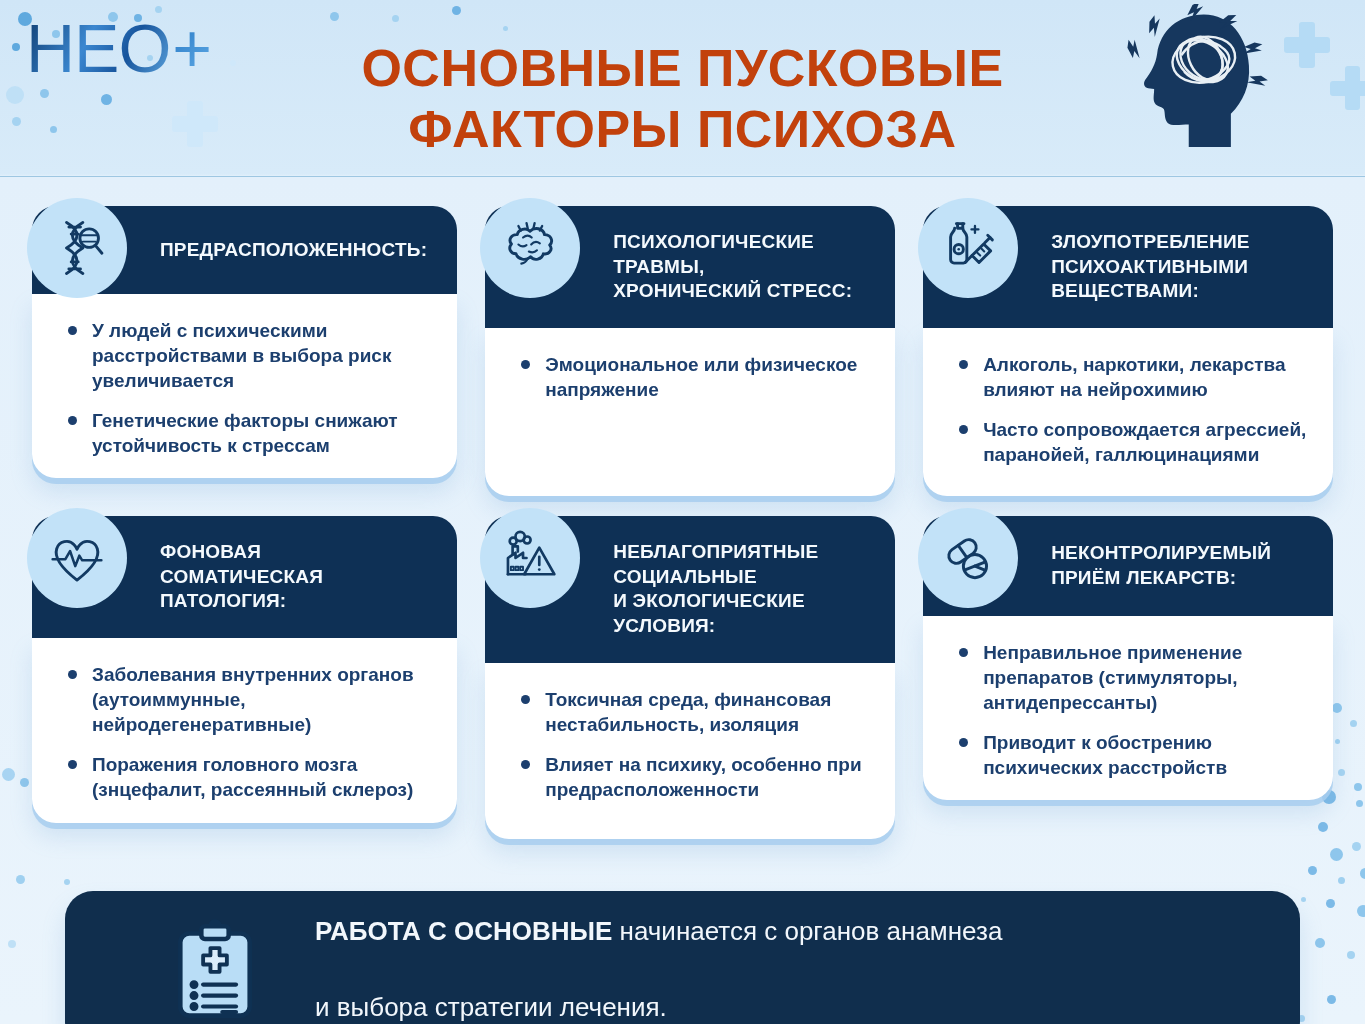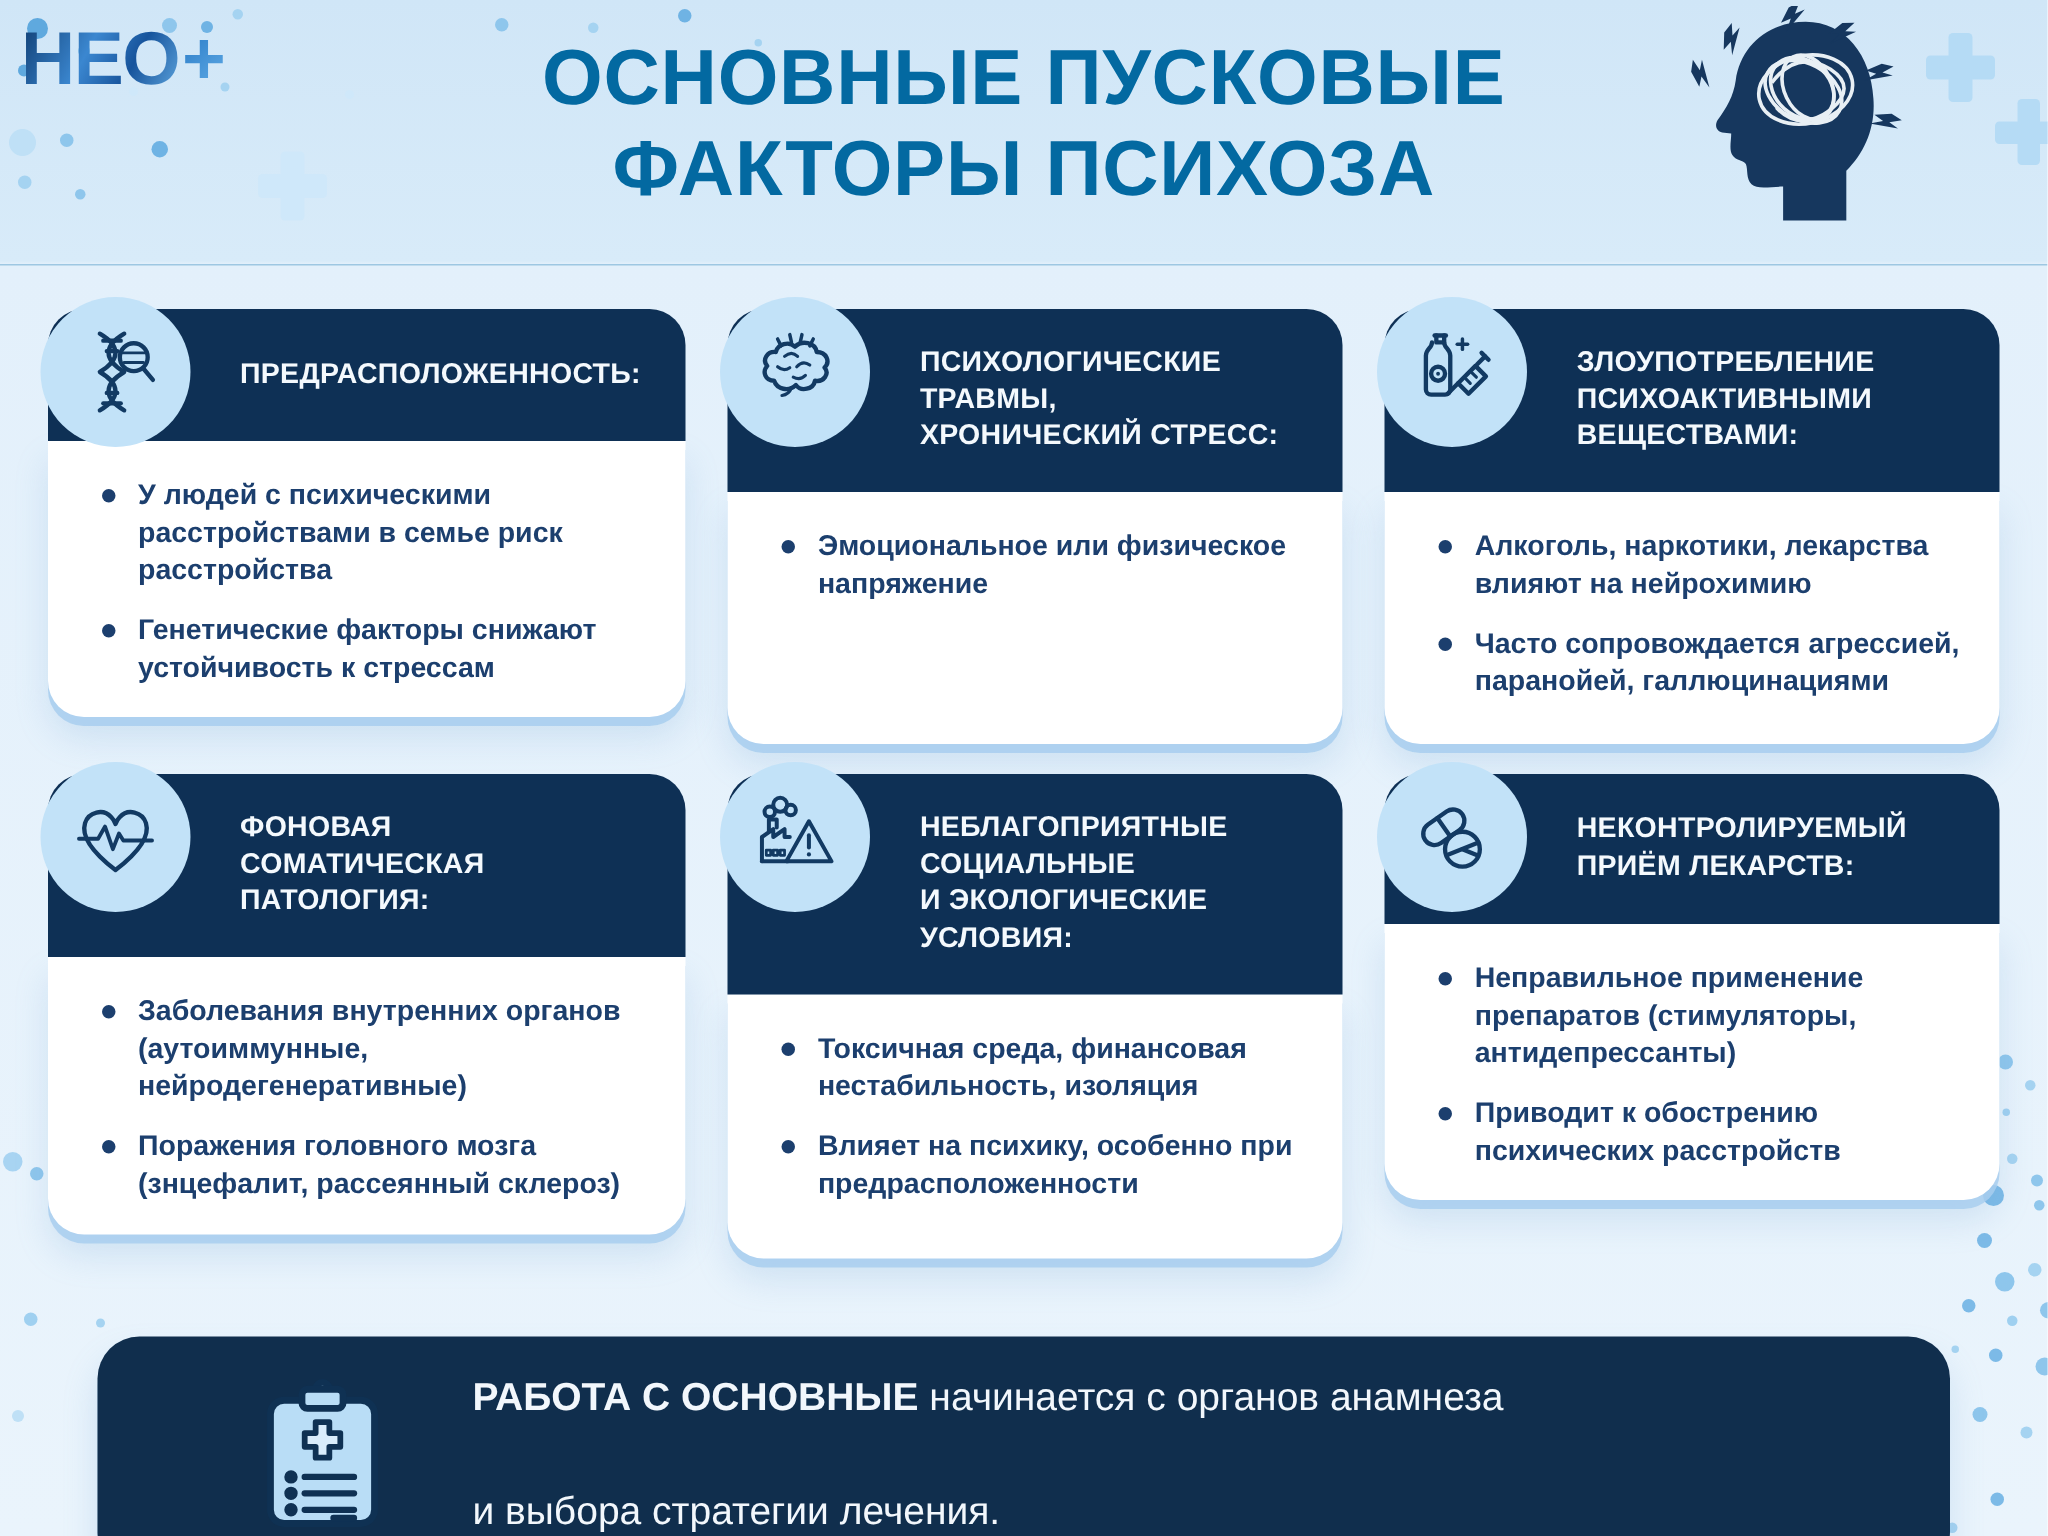--- a/index.html
+++ b/index.html
@@ -11,33 +11,33 @@
   #decor{position:absolute;inset:0;z-index:0;pointer-events:none}
   .dot{position:absolute;border-radius:50%}
   .plusdec{position:absolute}
   .plusdec::before{content:'';position:absolute;left:0;right:0;top:calc(50% - var(--t)/2);height:var(--t);background:var(--c);border-radius:3px}
   .plusdec::after{content:'';position:absolute;top:0;bottom:0;left:calc(50% - var(--t)/2);width:var(--t);background:var(--c);border-radius:3px}
 
   #page{position:relative;z-index:1}
 
   
   .page-header{position:relative;height:176px;border-bottom:1.5px solid #9ec7e2}
-  .logo{position:absolute;left:14px;top:14px;font-weight:bold;font-size:50px;letter-spacing:-1px;line-height:1}
+  .logo{position:absolute;left:26px;top:14px;font-weight:normal;font-size:68px;letter-spacing:-1px;line-height:1}
   .logo-text{
     background:linear-gradient(118deg,#0d3a6e 0%,#3b87d0 42%,#17549c 68%,#62aae2 100%);
     -webkit-background-clip:text;background-clip:text;color:transparent;
   }
   .logo-plus{
     background:linear-gradient(135deg,#2e7fc9 20%,#5aa5e2 80%);
     -webkit-background-clip:text;background-clip:text;color:transparent;
     margin-left:2px;
   }
   .title{
-    margin:0 auto;padding-top:22px;text-align:center;
-    font-size:52px;line-height:1.18;font-weight:bold;color:#0369a1;letter-spacing:.5px;
+    margin:0 auto;padding-top:38px;text-align:center;
+    font-size:52px;line-height:1.18;font-weight:bold;color:#c2410c;letter-spacing:.5px;
   }
   .head-art{position:absolute;right:95px;top:4px;width:158px;height:146px}
   .head-art svg{width:100%;height:100%}
 
   
   .cards{
     display:grid;grid-template-columns:repeat(3,1fr);
     column-gap:28px;row-gap:20px;margin:29px 32px 0;
   }
   .card{position:relative}
@@ -191,21 +191,21 @@
               <path d="M58 28 h26"></path>
               <path d="M60 39 h22"></path>
             </g>
         </svg>
       </div>
       <header class="card-banner">
         <h2 class="card-title">ПРЕДРАСПОЛОЖЕННОСТЬ:</h2>
       </header>
       <div class="card-body">
         <ul class="bullets">
-          <li>У людей с психическими расстройствами в семье риск расстройства</li>
+          <li>У людей с психическими расстройствами в выбора риск увеличивается</li>
           <li>Генетические факторы снижают устойчивость к стрессам</li>
         </ul>
       </div>
     </section>
 
     <section class="card row1">
       <div class="icon-circle">
         <svg viewBox="0 0 100 100" class="ic" stroke-width="5">
           <g stroke-width="4">
               <path d="M30 12 l4 8"></path>

